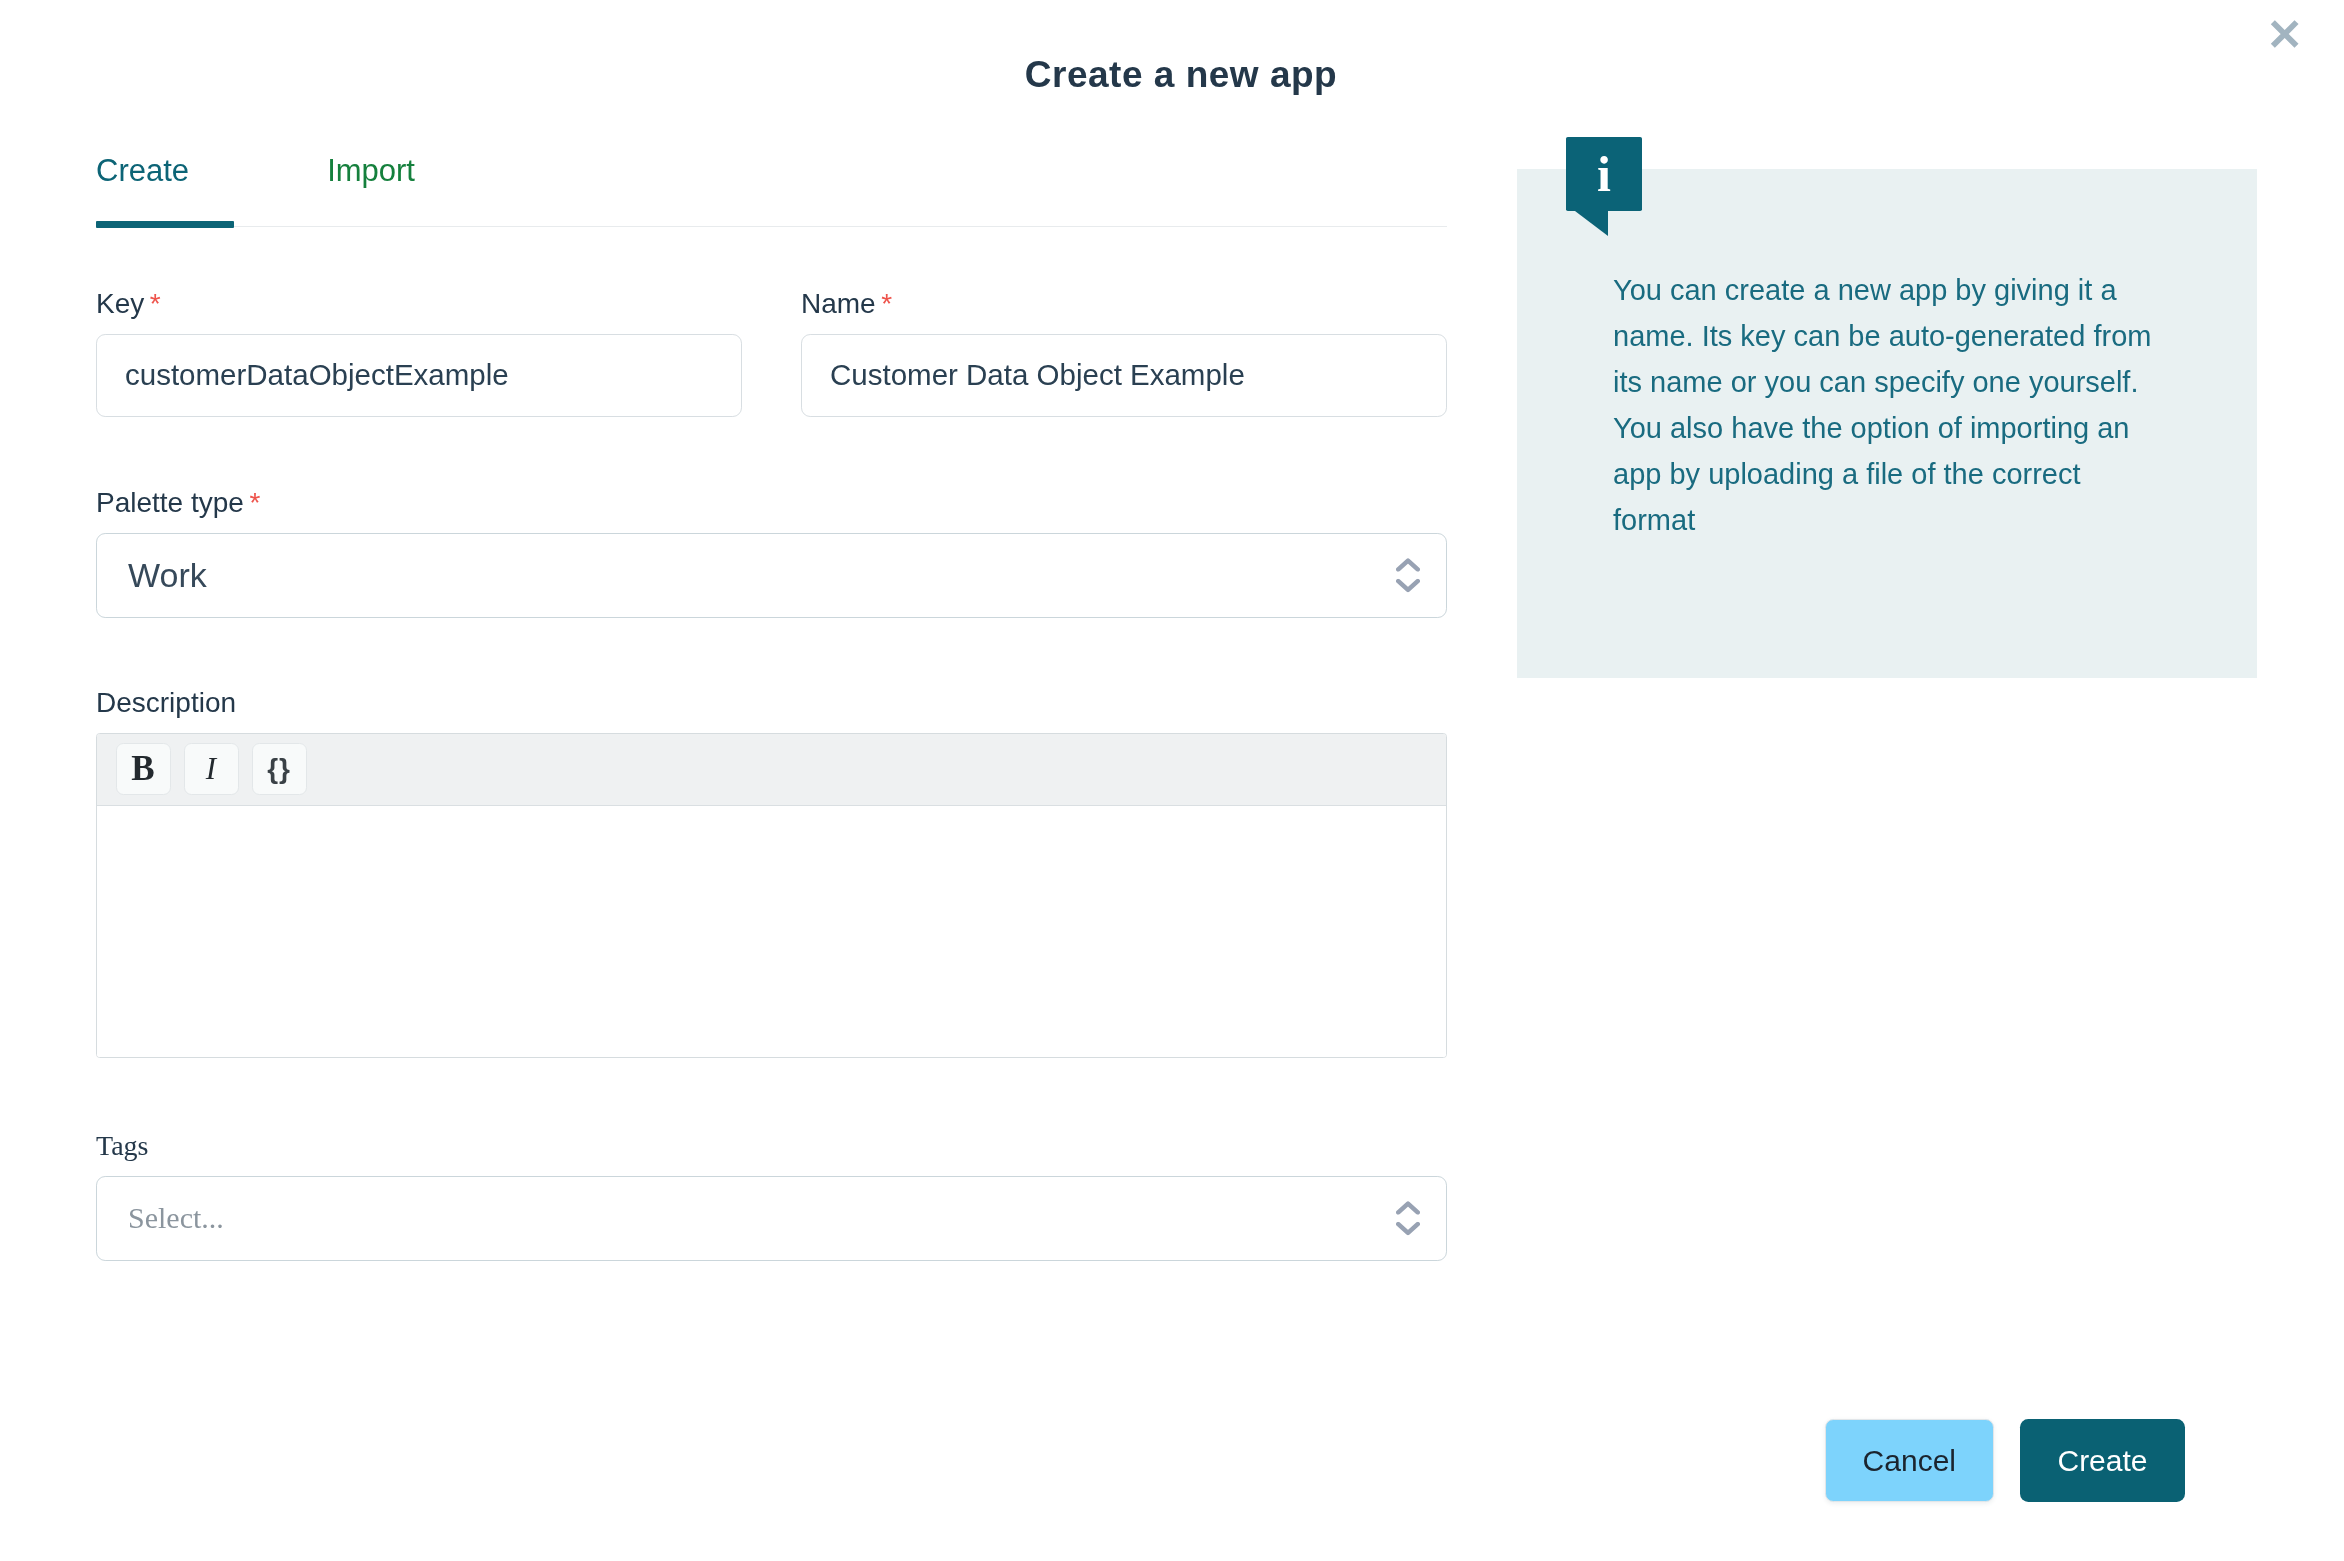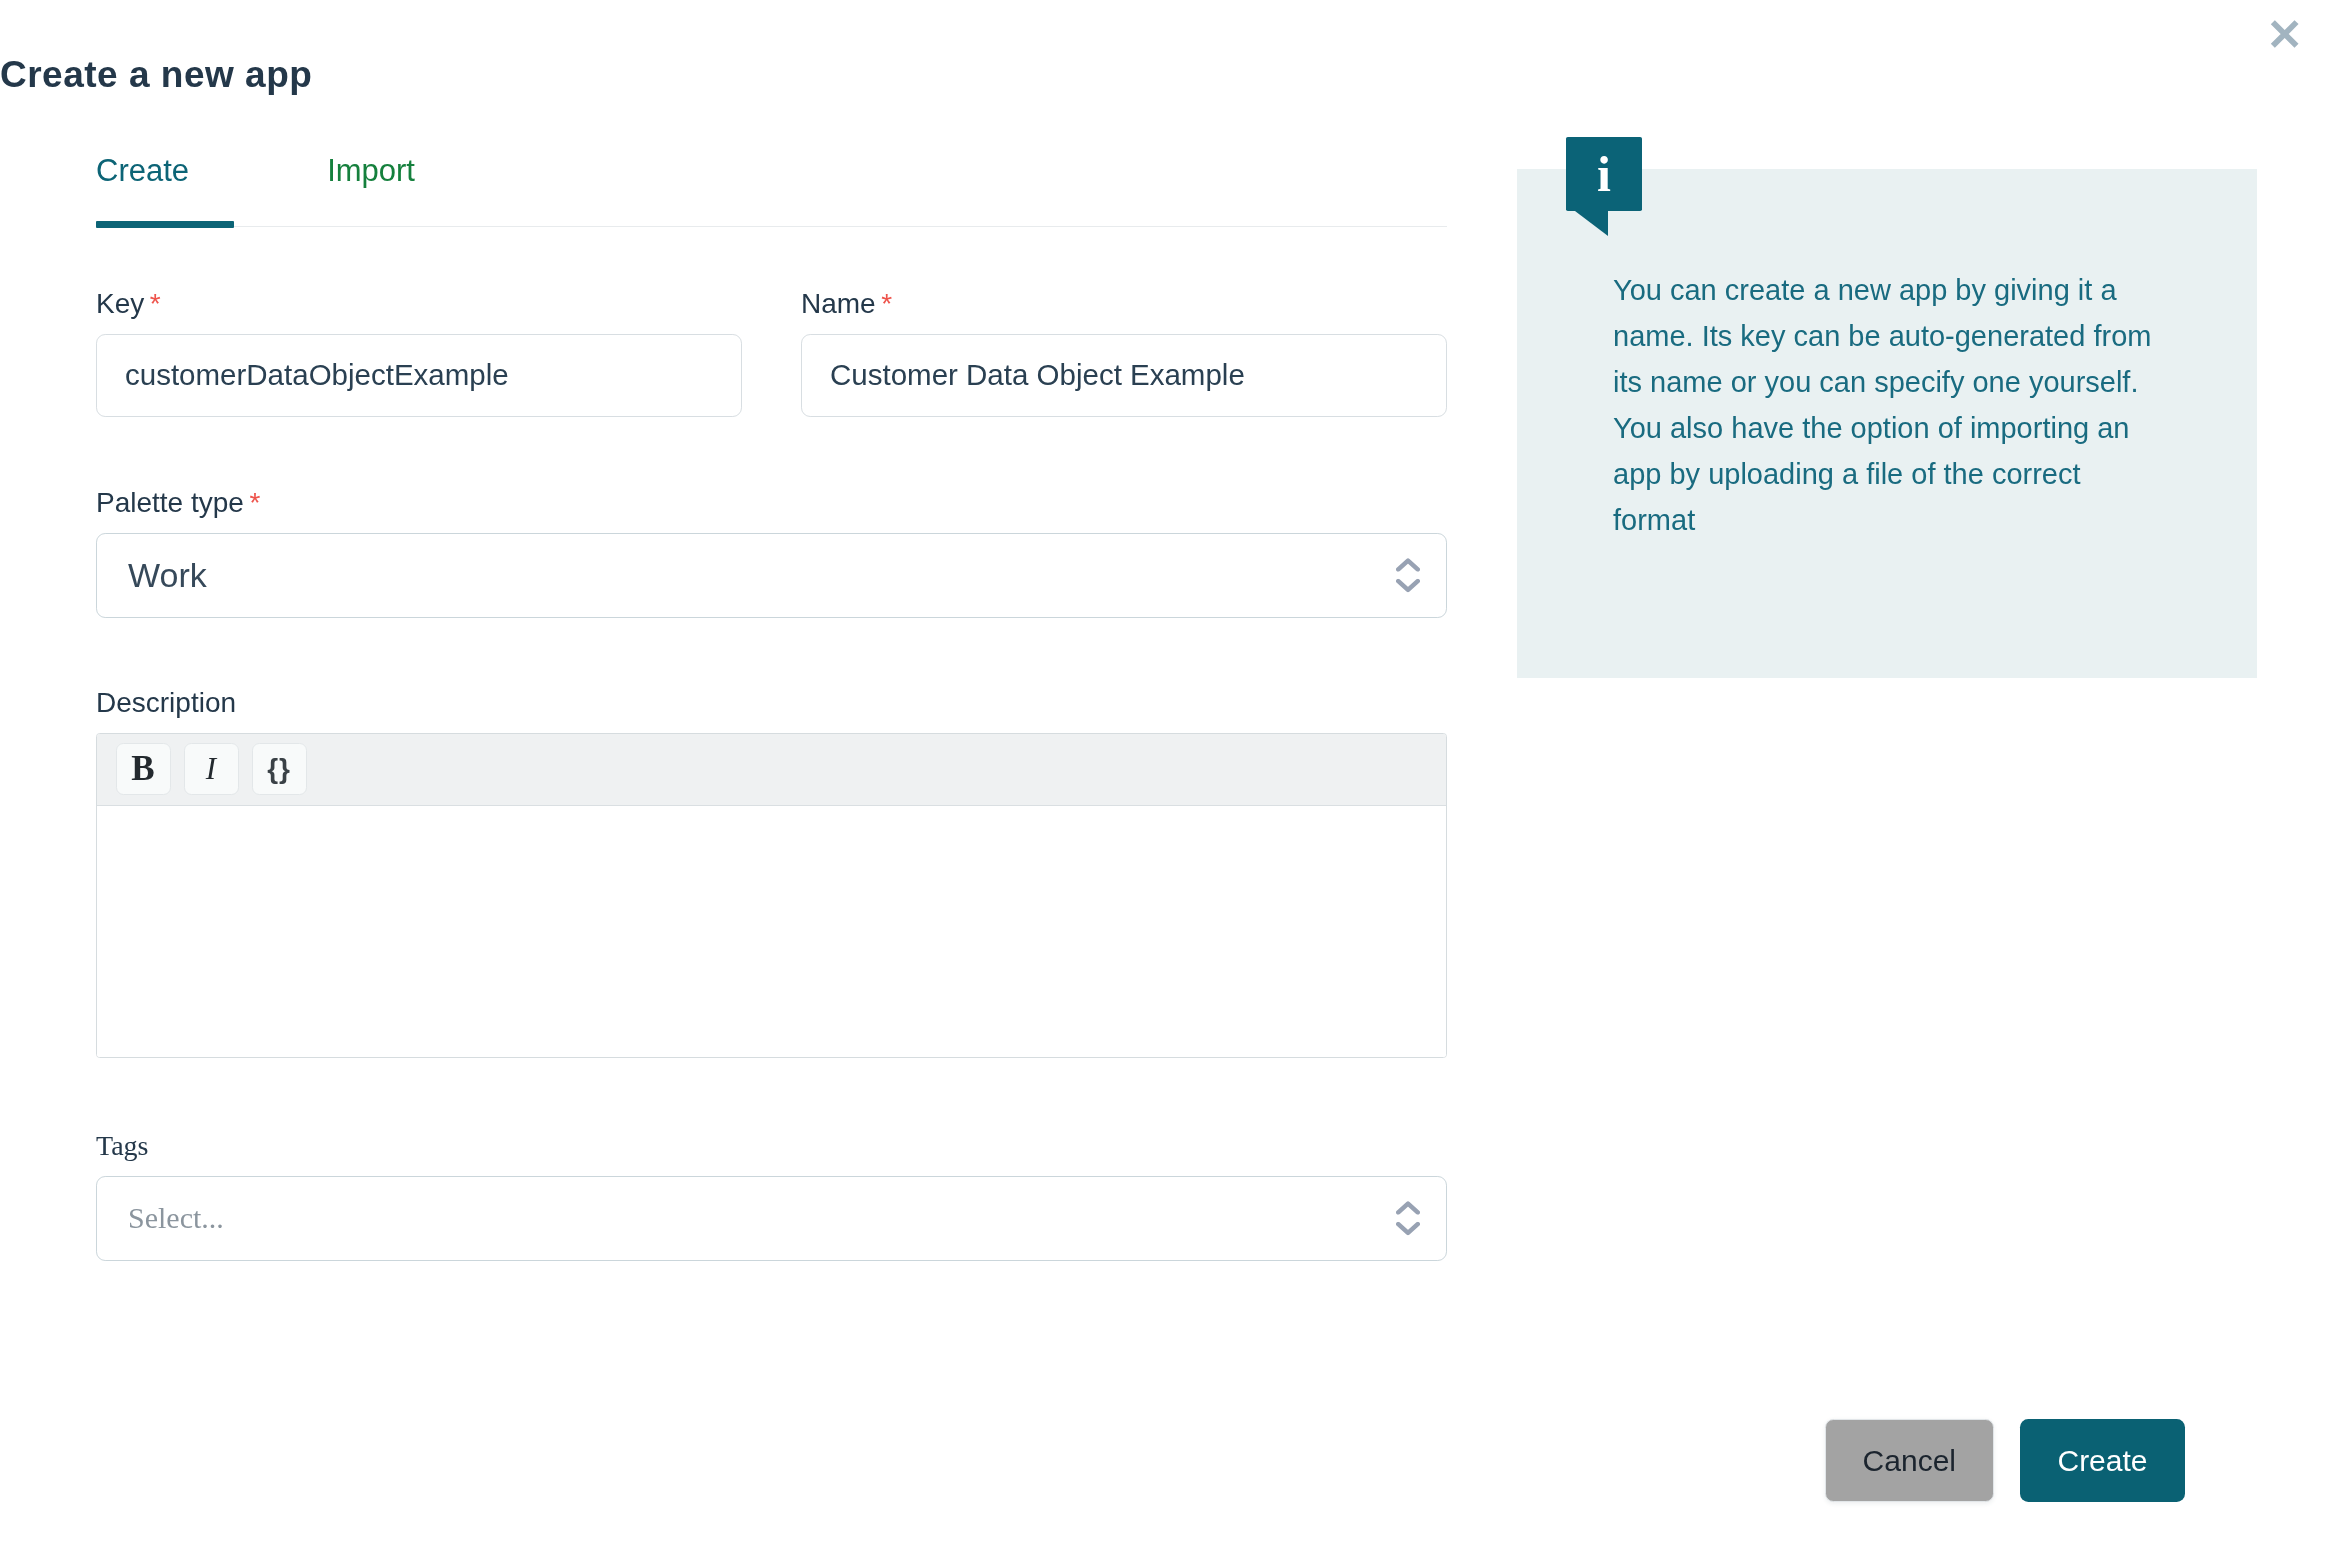--- a/index.html
+++ b/index.html
@@ -10,22 +10,22 @@
   }
 
   
   .close-btn {
     position: absolute; top: 13px; right: 41px;
     font-size: 44px; font-weight: 700; color: #A2B4C0;
     cursor: pointer; line-height: 1; user-select: none;
   }
   .dialog-title {
     position: absolute; top: 54px; left: 0; width: 100%;
-    font-size: 37px; font-weight: 700;
-    color: #24384A; letter-spacing: 0.5px;
+    text-align: center; font-size: 37px; font-weight: 700;
+    color: #24384A; letter-spacing: 0.5px; padding-left: 18px;
   }
 
   
   .tabbar {
     position: absolute; left: 96px; top: 140px; width: 1351px; height: 87px;
     border-bottom: 1.8px solid #E8EBED;
   }
   .tab {
     position: relative; display: inline-block; height: 100%;
     padding-top: 13px; font-size: 31px; cursor: pointer;
@@ -118,21 +118,21 @@
     position: absolute; top: 1419px; right: 159px;
     display: flex; gap: 26px; align-items: flex-start;
   }
   .btn {
     height: 83px; min-width: 165px; padding: 0 37px;
     border-radius: 8.3px; font-size: 30px;
     display: flex; align-items: center; justify-content: center;
     cursor: pointer; font-family: "Liberation Sans", sans-serif;
   }
   .btn-cancel {
-    background: #a3a3a3; border: 1.8px solid #E2E6E9; color: #1B242E;
+    background: #7dd3fc; border: 1.8px solid #E2E6E9; color: #1B242E;
     box-shadow: 0 1.8px 4.6px rgba(40,60,80,0.08);
   }
   .btn-create { background: #0A6173; border: none; color: #ffffff; }
 
   svg.chev { display: block; }
 </style>
 </head>
 <body>
 
 <div class="screen">

